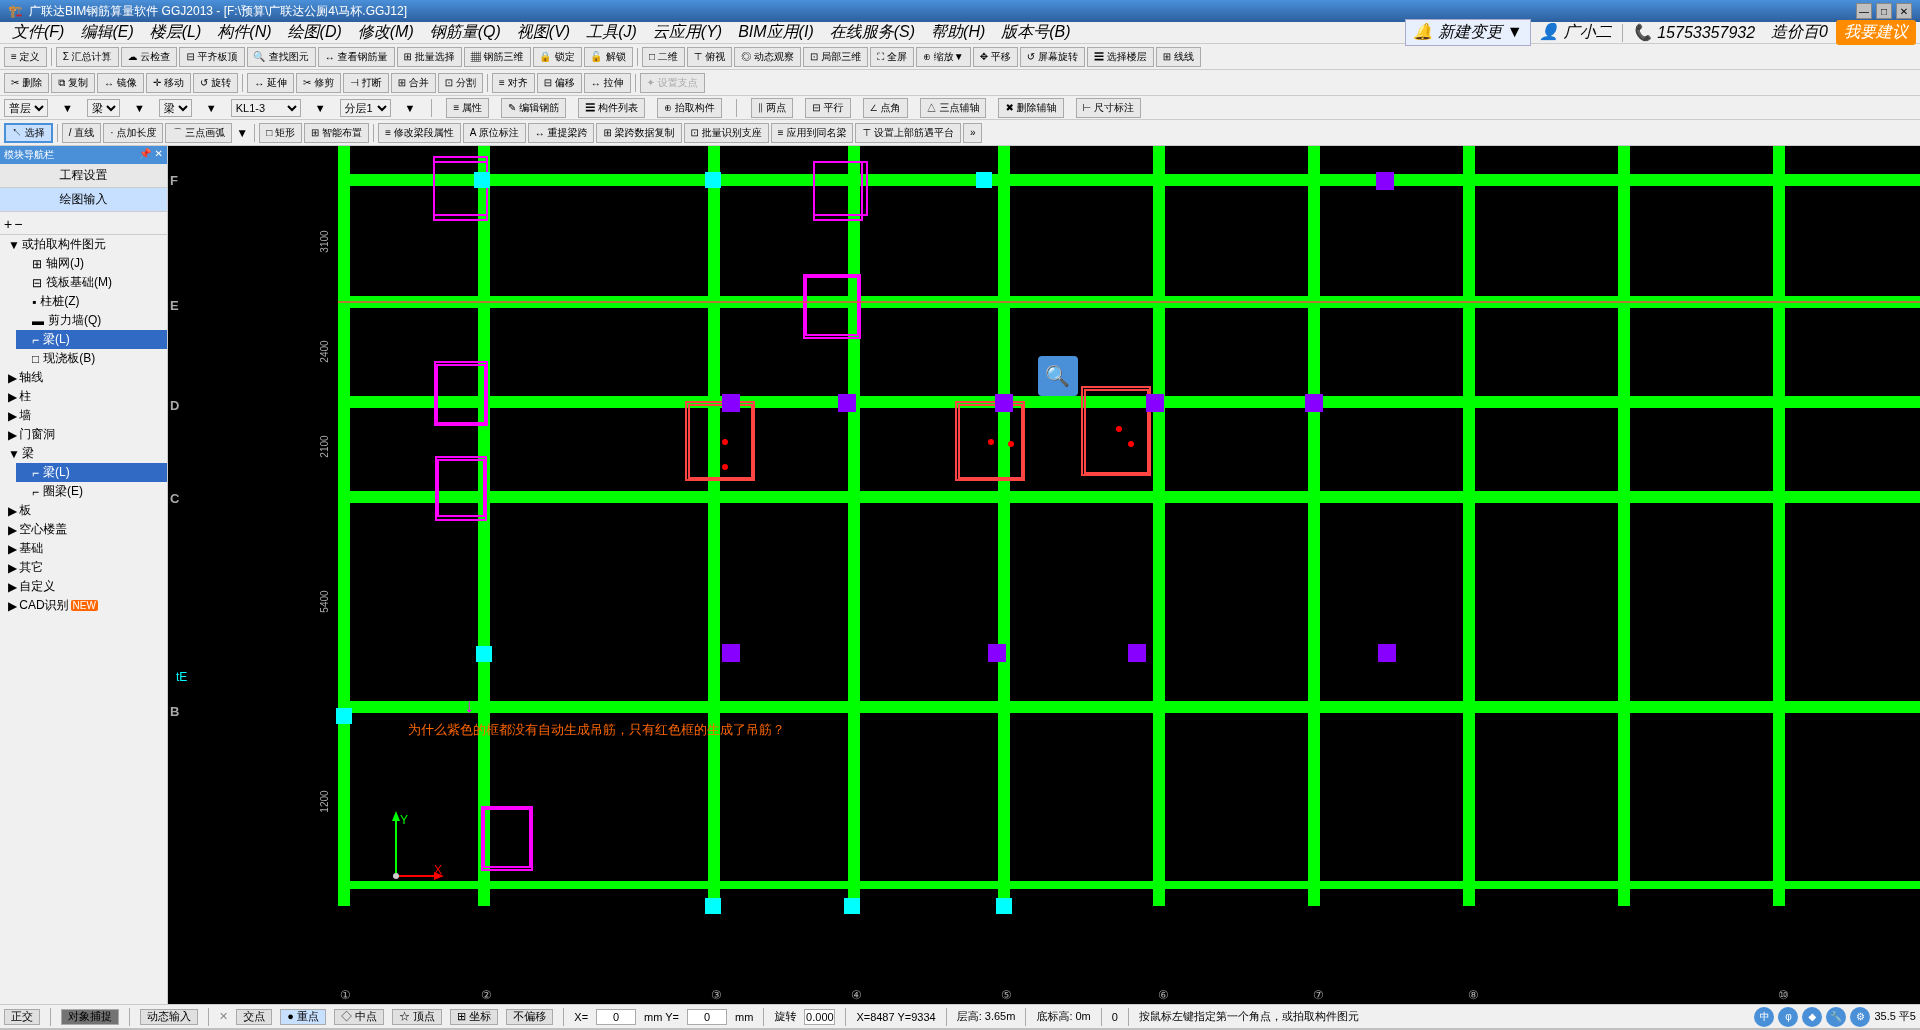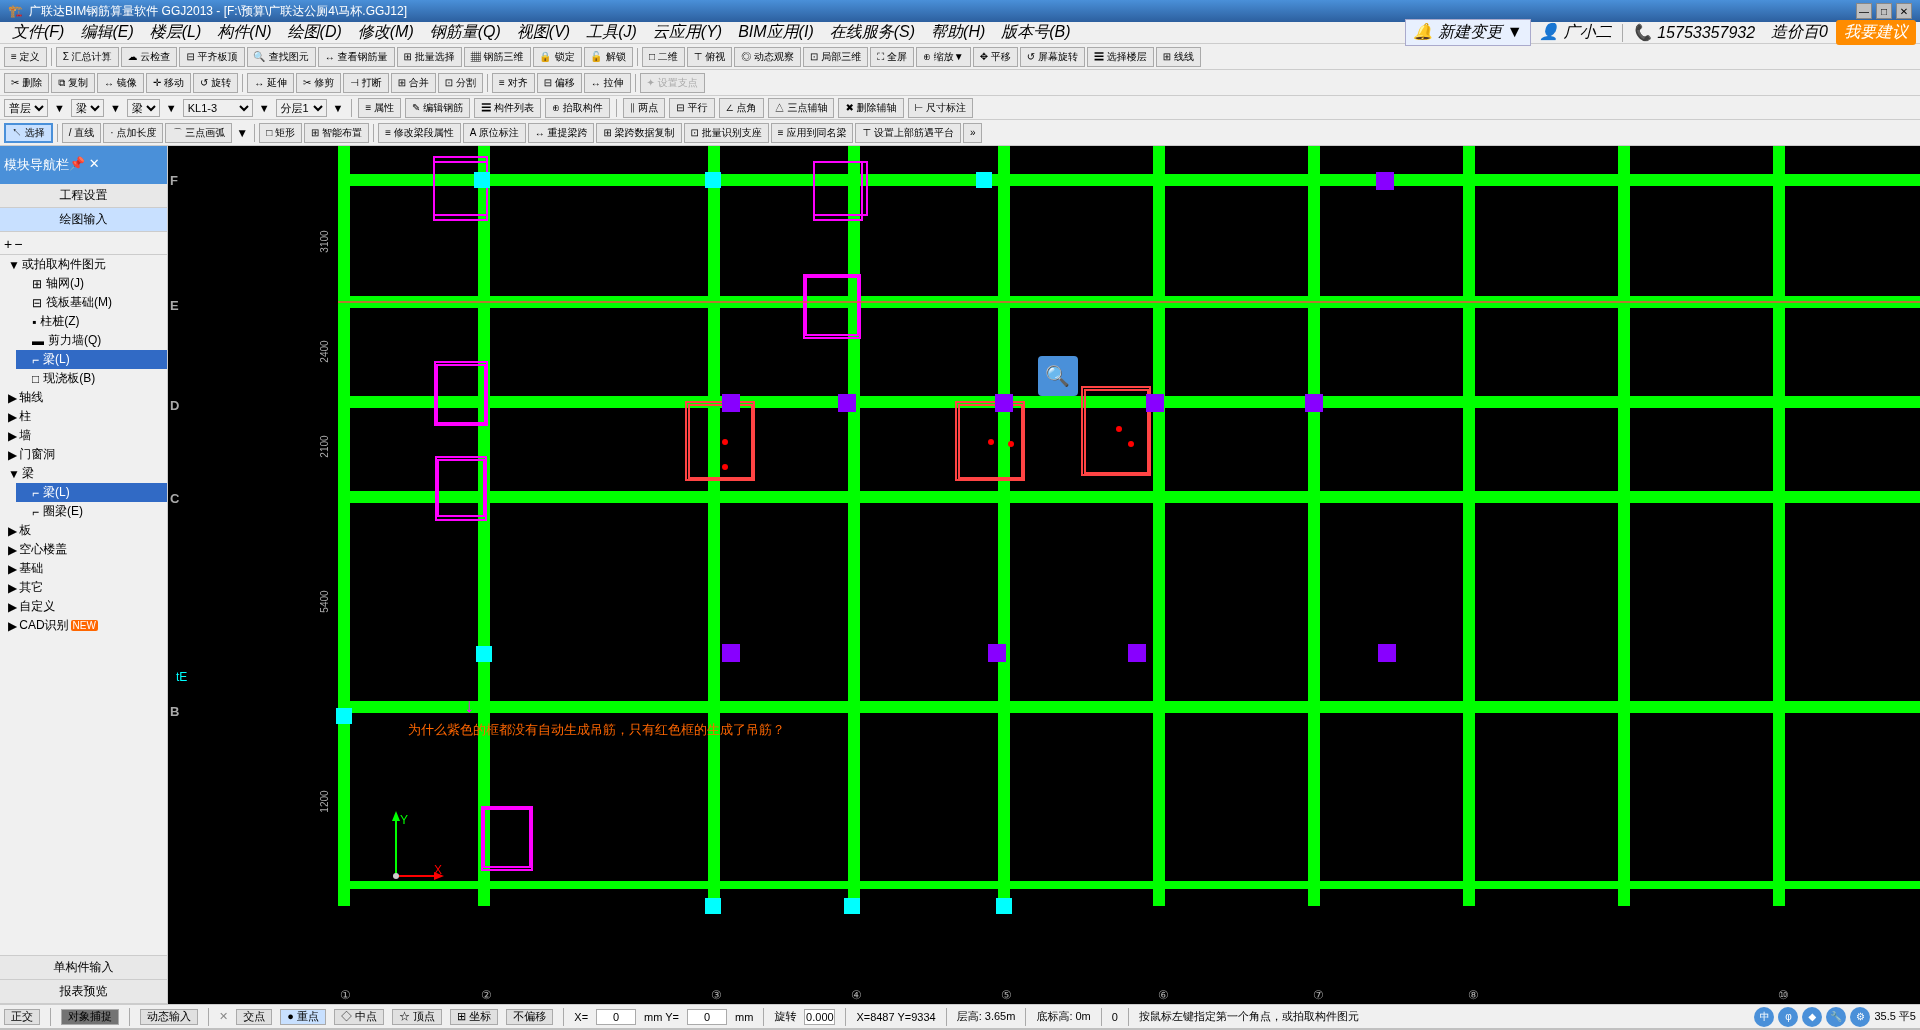--- a/index.html
+++ b/index.html
@@ -18,21 +18,21 @@
     
     .toolbar { height: 26px; background: #f0f0f0; display: flex; align-items: center; border-bottom: 1px solid #ccc; padding: 0 4px; gap: 2px; flex-wrap: nowrap; overflow: hidden; }
     .tb-btn { padding: 2px 6px; font-size: 10px; background: #e8e8e8; border: 1px solid #aaa; cursor: pointer; white-space: nowrap; height: 20px; display: flex; align-items: center; }
     .tb-sep { width: 1px; height: 18px; background: #aaa; margin: 0 2px; }
 
     
     #main { display: flex; height: calc(1030px - 22px - 22px - 26px - 26px - 26px - 24px); }
 
     
     #sidebar { width: 168px; background: #f0f0f0; border-right: 1px solid #ccc; display: flex; flex-direction: column; }
-    #sidebar-header { background: #4a90d9; color: white; padding: 10px 4px; font-size: 13px; display: flex; }
+    #sidebar-header { background: #4a90d9; color: white; padding: 2px 4px; font-size: 10px; display: flex; justify-content: space-between; }
     .sidebar-item { padding: 1px 16px; cursor: pointer; font-size: 12px; display: flex; align-items: center; gap: 4px; }
     .sidebar-item.selected { background: #316ac5; color: white; }
     .sidebar-group-title { padding: 1px 8px; cursor: pointer; display: flex; align-items: center; gap: 2px; font-size: 12px; }
     .sidebar-sub { padding-left: 16px; }
     .sidebar-bottom { margin-top: auto; border-top: 1px solid #ccc; }
     .sidebar-bottom-btn { padding: 3px 8px; text-align: center; cursor: pointer; background: #e8e8e8; border-bottom: 1px solid #ccc; font-size: 12px; }
 
     
     #drawing { flex: 1; background: #000; position: relative; overflow: hidden; }
     
@@ -68,21 +68,21 @@
     .status-icon-btn { width: 20px; height: 20px; background: #4a90d9; border-radius: 50%; display: flex; align-items: center; justify-content: center; color: white; font-size: 10px; cursor: pointer; }
 
     
     #toolbar3 { height: 26px; }
     #toolbar4 { height: 26px; }
 
     
     .red-dot { position: absolute; width: 6px; height: 6px; background: red; border-radius: 50%; }
 
     
-    #coord-bar { height: 24px; background: #f0f0f0; border-bottom: 1px solid #ccc; display: flex; align-items: center; font-size: 11px; padding: 0 4px; gap: 4px; }
+    #coord-bar { height: 24px; background: #f0f0f0; border-bottom: 1px solid #ccc; display: flex; align-items: center; font-size: 11px; padding: 0 4px; gap: 12px; }
 
     .floor-select { height: 18px; font-size: 11px; border: 1px solid #aaa; }
   </style>
 </head>
 <body>
 
 <div id="titlebar">
   <div id="titlebar-left">
     <span>🏗️</span>
     <span>广联达BIM钢筋算量软件 GGJ2013 - [F:\预算\广联达公厕4\马杯.GGJ12]</span>
@@ -298,24 +298,20 @@
       </div>
       <div class="sidebar-group-title">
         <span>▶</span>自定义
       </div>
       <div class="sidebar-group-title">
         <span>▶</span>CAD识别 
         <span style="background:#ff6600; color:white; font-size:10px; padding:0 2px; border-radius:2px;">NEW</span>
       </div>
     </div>
 
-    <div class="sidebar-bottom">
-      <div class="sidebar-bottom-btn">单构件输入</div>
-      <div class="sidebar-bottom-btn">报表预览</div>
-    </div>
   </div>
 
   <div id="drawing">
 
     <div class="beam-h" style="left:170px; top:28px; width:1730px; height:12px;"></div>
 
     <div class="beam-h" style="left:170px; top:150px; width:1730px; height:12px;"></div>
 
     <div class="beam-h" style="left:170px; top:250px; width:1730px; height:12px;"></div>
 

